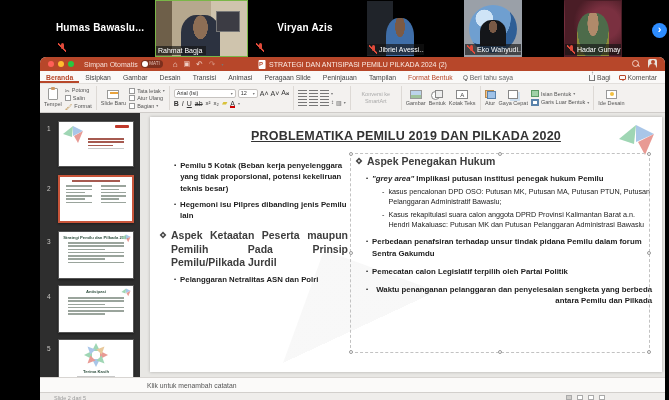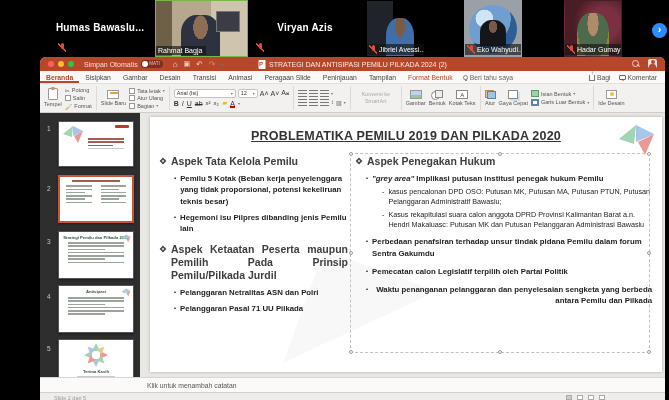--- a/index.html
+++ b/index.html
@@ -500,44 +500,36 @@
 
           <svg class="pinwheel" style="right:6px;top:6px;" width="40" height="34" viewBox="0 0 40 34">
             <polygon points="20,2 38,11 20,19" fill="#a9c6e8"></polygon>
             <polygon points="3,16 20,2 18,21" fill="#9fd6b4"></polygon>
             <polygon points="22,19 38,11 29,32" fill="#e89a94"></polygon>
           </svg>
 
           <div class="slide-title">PROBLEMATIKA PEMILU 2019 DAN PILKADA 2020</div>
 
           <div class="col-left">
-            <div class="h-diamond">
-              <span class="diamond"></span>
-              <span>Aspek  Tata  Kelola Pemilu</span>
-            </div>
             <div class="blt bold">
                 <span class="mk">▪</span>
                 <span>Pemilu 5 Kotak (Beban kerja penyelenggara yang tidak proporsional, potensi kekeliruan teknis besar)</span>
               </div>
             <div class="blt bold">
                 <span class="mk">•</span>
                 <span>Hegemoni isu Pilpres dibanding jenis Pemilu lain</span>
               </div>
             <div class="gap"></div>
             <div class="h-diamond">
               <span class="diamond"></span>
               <span>Aspek Ketaatan Peserta maupun Pemilih Pada  Prinsip Pemilu/Pilkada Jurdil</span>
             </div>
             <div class="blt bold">
                 <span class="mk">•</span>
                 <span>Pelanggaran Netralitas ASN dan Polri</span>
-              </div>
-            <div class="blt bold">
-                <span class="mk">•</span>
-                <span>Pelanggaran Pasal 71 UU Pilkada</span>
               </div>
           </div>
 
           <div class="col-right">
             <div class="h-diamond" style="width:150px;">
               <span class="diamond"></span>
               <span>Aspek Penegakan Hukum</span>
             </div>
             <div class="blt bold" style="margin-left:10px;">
                 <span class="mk">•</span>

